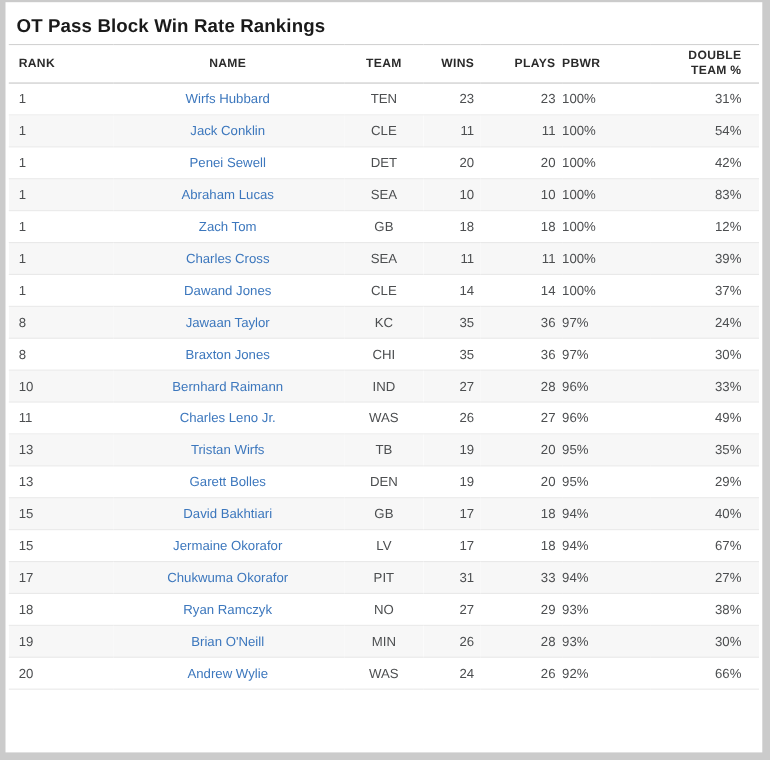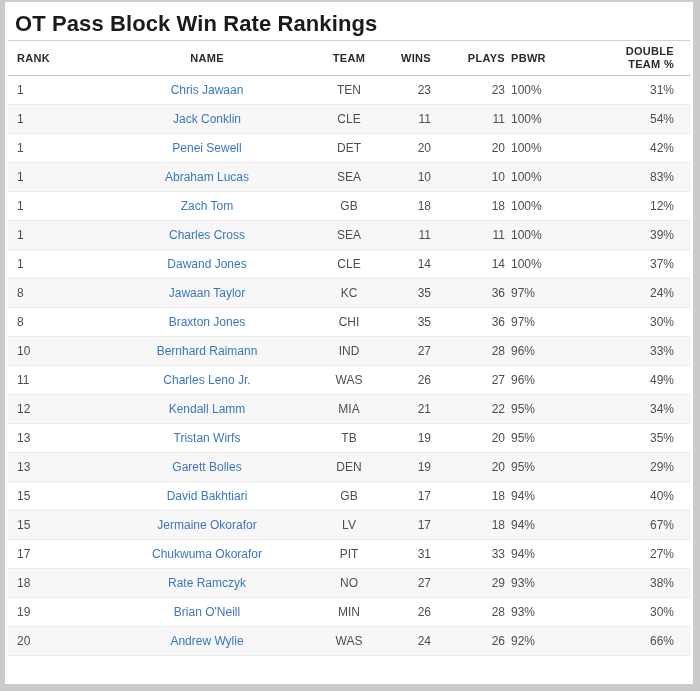--- a/index.html
+++ b/index.html
@@ -8,21 +8,21 @@
     background: #cbcbcb;
     font-family: "Liberation Sans", "DejaVu Sans", sans-serif;
     overflow: hidden;
   }
   .panel {
     position: absolute;
     top: 2px; left: 5px; right: 7px; bottom: 7px;
     background: #ffffff;
   }
   .title {
-    font-size: 22px;
+    font-size: 17px;
     font-weight: bold;
     color: #1a1a1a;
     line-height: 21px;
     margin: 11px 0 6px 10px;
     letter-spacing: 0.1px;
   }
   table.rankings {
     border-collapse: collapse;
     table-layout: fixed;
     width: 682px;
@@ -90,21 +90,21 @@
         <th class="c-team">TEAM</th>
         <th class="c-wins">WINS</th>
         <th class="c-plays">PLAYS</th>
         <th class="c-pbwr">PBWR</th>
         <th class="c-dt">DOUBLE TEAM %</th>
       </tr>
     </thead>
     <tbody id="rows">
   <tr>
     <td class="c-rank">1</td>
-    <td class="c-name"><span class="link">Chris Jawaan</span></td>
+    <td class="c-name"><span class="link">Wirfs Hubbard</span></td>
     <td class="c-team">TEN</td>
     <td class="c-wins">23</td>
     <td class="c-plays">23</td>
     <td class="c-pbwr">100%</td>
     <td class="c-dt">31%</td>
   </tr>
 
   <tr>
     <td class="c-rank">1</td>
     <td class="c-name"><span class="link">Jack Conklin</span></td>
@@ -198,29 +198,20 @@
   <tr>
     <td class="c-rank">11</td>
     <td class="c-name"><span class="link">Charles Leno Jr.</span></td>
     <td class="c-team">WAS</td>
     <td class="c-wins">26</td>
     <td class="c-plays">27</td>
     <td class="c-pbwr">96%</td>
     <td class="c-dt">49%</td>
   </tr>
 
-  <tr>
-    <td class="c-rank">12</td>
-    <td class="c-name"><span class="link">Kendall Lamm</span></td>
-    <td class="c-team">MIA</td>
-    <td class="c-wins">21</td>
-    <td class="c-plays">22</td>
-    <td class="c-pbwr">95%</td>
-    <td class="c-dt">34%</td>
-  </tr>
 
   <tr>
     <td class="c-rank">13</td>
     <td class="c-name"><span class="link">Tristan Wirfs</span></td>
     <td class="c-team">TB</td>
     <td class="c-wins">19</td>
     <td class="c-plays">20</td>
     <td class="c-pbwr">95%</td>
     <td class="c-dt">35%</td>
   </tr>
@@ -260,21 +251,21 @@
     <td class="c-name"><span class="link">Chukwuma Okorafor</span></td>
     <td class="c-team">PIT</td>
     <td class="c-wins">31</td>
     <td class="c-plays">33</td>
     <td class="c-pbwr">94%</td>
     <td class="c-dt">27%</td>
   </tr>
 
   <tr>
     <td class="c-rank">18</td>
-    <td class="c-name"><span class="link">Rate Ramczyk</span></td>
+    <td class="c-name"><span class="link">Ryan Ramczyk</span></td>
     <td class="c-team">NO</td>
     <td class="c-wins">27</td>
     <td class="c-plays">29</td>
     <td class="c-pbwr">93%</td>
     <td class="c-dt">38%</td>
   </tr>
 
   <tr>
     <td class="c-rank">19</td>
     <td class="c-name"><span class="link">Brian O'Neill</span></td>

